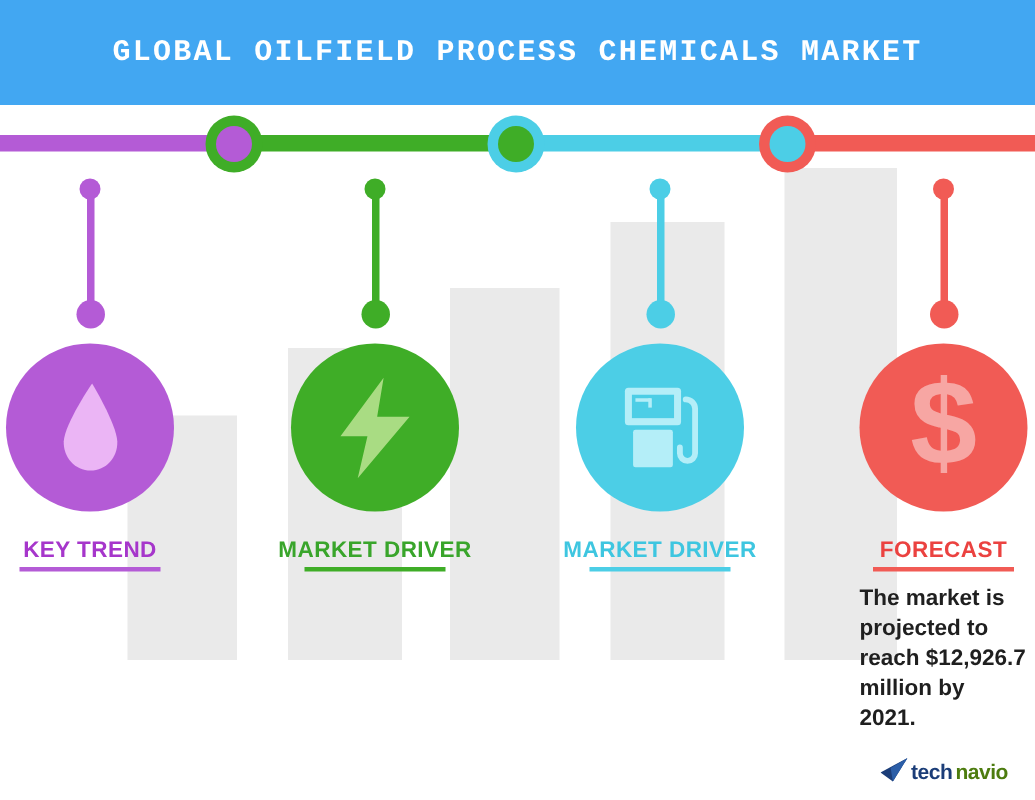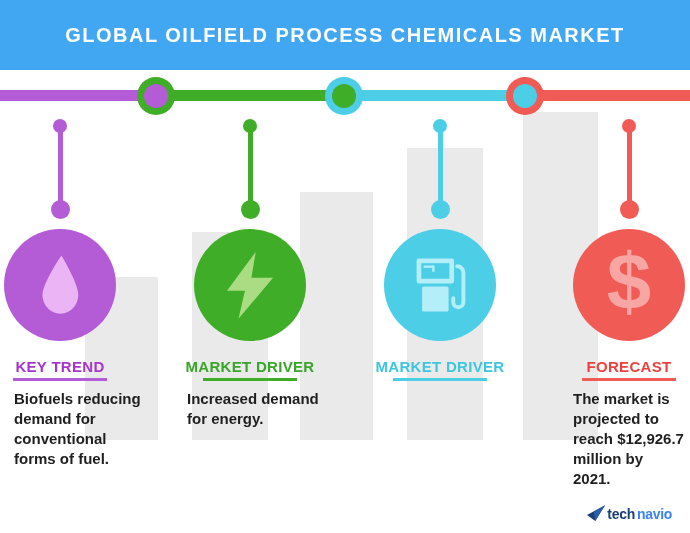--- a/index.html
+++ b/index.html
@@ -15,21 +15,21 @@
   .bg-bar.b3 { left:300px; width:73px; height:248px; }
   .bg-bar.b4 { left:407px; width:76px; height:292px; }
   .bg-bar.b5 { left:523px; width:75px; height:328px; }
 
   
   .banner {
     position:absolute; top:0; left:0; width:690px; height:70px;
     background:#42A7F2; display:flex; align-items:center; justify-content:center; z-index:4;
   }
   .banner h1 {
-    margin:0; color:#ffffff; font-size:20px; font-weight:bold; letter-spacing:1.5px;
+    margin:0; color:#ffffff; font-size:20px; font-weight:bold; letter-spacing:1.5px;font-family:Liberation Mono, monospace;
   }
 
   
   .tl-seg { position:absolute; top:90px; height:11px; z-index:3; }
   .tl-seg.s1 { left:0;    width:157px; background:#B45BD6; }
   .tl-seg.s2 { left:157px; width:187px; background:#3FAD27; }
   .tl-seg.s3 { left:344px; width:181px; background:#4CCEE6; }
   .tl-seg.s4 { left:525px; width:165px; background:#F15B55; }
   .tl-node {
     position:absolute; top:77px; width:38px; height:38px; border-radius:50%;
@@ -78,21 +78,21 @@
     white-space:pre-line;
   }
 
   
   .logo {
     position:absolute; top:505px; right:18px; z-index:4;
     display:flex; align-items:center; gap:2px;
   }
   .logo .word { font-size:14px; font-weight:bold; letter-spacing:-0.3px;text-align:center; }
   .logo .tech  { color:#1B3D78; }
-  .logo .navio { color:#3b82f6; }
+  .logo .navio { color:#4d7c0f; }
 </style>
 </head>
 <body>
 
 <div class="canvas">
 
   <div class="bg-bar b1"></div>
   <div class="bg-bar b2"></div>
   <div class="bg-bar b3"></div>
   <div class="bg-bar b4"></div>
@@ -120,39 +120,33 @@
     <span class="dot-top"></span>
     <span class="stick"></span>
     <span class="dot-bottom"></span>
     <div class="icon-badge">
       <svg width="70" height="78" viewBox="0 0 100 100">
         <path d="M52,8 C52,8 26,46 25,63 C24.4,78.5 36,91 50.5,91 C65,91 76.6,78.5 76,63 C75,46 52,8 52,8 Z" fill="#EBB5F5"></path>
       </svg>
     </div>
     <h2 class="label">KEY TREND</h2>
     <div class="rule"></div>
-    <p class="desc">Biofuels reducing
-demand for
-conventional
-forms of fuel.</p>
   </section>
 
   <section class="column" style="--cx:250px; --dl:187px; --main:#3FAD27; --light:#A9DC83; --labelc:#39A52B;">
     <span class="dot-top"></span>
     <span class="stick"></span>
     <span class="dot-bottom"></span>
     <div class="icon-badge">
       <svg width="72" height="84" viewBox="0 0 100 100">
         <polygon points="58,4 18,58 43,58 34,97 82,40 52,40" fill="#A9DC83"></polygon>
       </svg>
     </div>
     <h2 class="label">MARKET DRIVER</h2>
     <div class="rule"></div>
-    <p class="desc">Increased demand
-for energy.</p>
   </section>
 
   <section class="column" style="--cx:440px; --dl:389px; --main:#4CCEE6; --light:#B4EEF8; --labelc:#3EC6E0;">
     <span class="dot-top"></span>
     <span class="stick"></span>
     <span class="dot-bottom"></span>
     <div class="icon-badge">
       <svg width="78" height="78" viewBox="0 0 100 100">
         <rect x="20" y="16" width="48" height="32" rx="3" fill="#B4EEF8"></rect>
         <rect x="26" y="22" width="36" height="20" fill="#4CCEE6"></rect>

